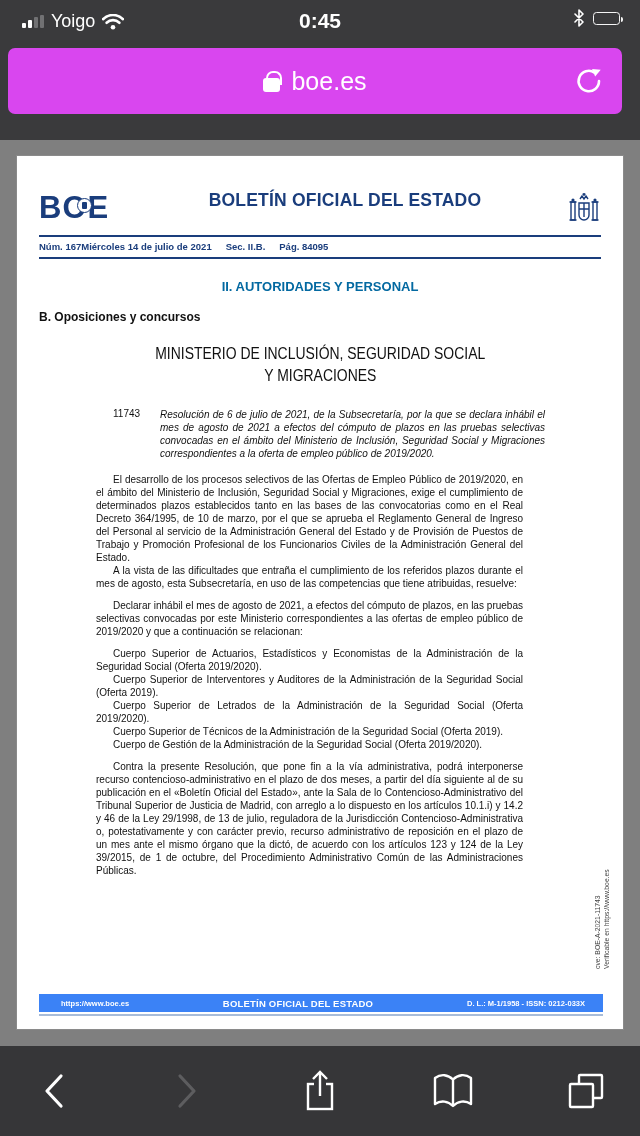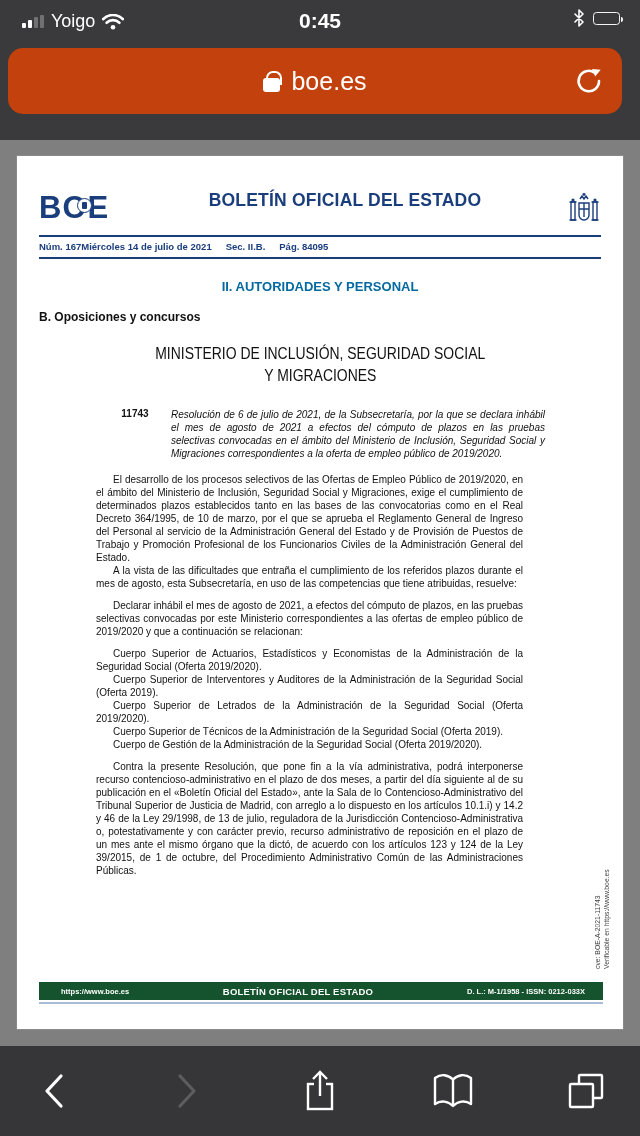--- a/index.html
+++ b/index.html
@@ -13,21 +13,21 @@
   .signal { display:flex; align-items:flex-end; gap:2px; height:13px; }
   .signal i { display:block; width:4px; border-radius:1px; background:#fff; }
   .signal i:nth-child(1){height:5px;} .signal i:nth-child(2){height:8px;}
   .signal i:nth-child(3){height:11px;background:#717173;} .signal i:nth-child(4){height:13px;background:#717173;}
   .carrier { color:#fff; font-size:18px; }
   .sb-time { position:absolute; left:0; right:0; top:9px; text-align:center; color:#fff; font-size:21px; font-weight:600; }
   .sb-right { position:absolute; right:20px; top:9px; display:flex; align-items:center; gap:8px; }
   .battery { position:relative; width:27px; height:13px; border:1px solid rgba(255,255,255,.95); border-radius:3.5px; padding:1.5px; }
   .battery .fill { height:100%; width:86%; background:#fff; border-radius:1.5px; }
   .battery .tip { position:absolute; right:-4px; top:4px; width:2.5px; height:5px; background:rgba(255,255,255,.95); border-radius:0 2px 2px 0; }
-  .addr-pill { position:absolute; left:8px; right:18px; top:48px; height:66px; background:#c2410c; border-radius:15px; display:flex; align-items:center; justify-content:center; }
+  .addr-pill { position:absolute; left:8px; right:18px; top:48px; height:66px; background:#d946ef; border-radius:7px; display:flex; align-items:center; justify-content:center; }
   .addr-center { display:flex; align-items:center; gap:11px; }
   .lock { position:relative; width:17px; height:14px; background:#fff; border-radius:3px; margin-top:7px; }
   .lock::before { content:""; position:absolute; left:2.5px; top:-7px; width:12px; height:12px; border:2.5px solid #fff; border-bottom:none; border-radius:7px 7px 0 0; }
   .addr-url { color:#fff; font-size:25px; }
   .reload-btn { position:absolute; right:14px; top:14px; width:38px; height:38px; display:flex; align-items:center; justify-content:center; }
 
   
   .page { position:absolute; left:16px; top:155px; width:608px; height:875px; background:#fff; border:1px solid #8a8a8a; }
   .page-inner { position:relative; width:100%; height:100%; padding:34px 22px 0; }
   .masthead { display:flex; align-items:flex-start; }
@@ -38,28 +38,28 @@
   .arms { width:40px; display:flex; justify-content:flex-end; }
   .rule { height:2px; background:#1a3d7c; }
   .rule-top { margin-top:7px; }
   .num-row { display:flex; justify-content:flex-start; align-items:center; padding:4px 0 5px; font-size:9.5px; font-weight:bold; color:#1a3d7c; }
   .num-right span { margin-left:14px; }
   .sec-title { margin-top:20px; text-align:center; font-size:13px; font-weight:bold; color:#0369a1; }
   .subsec-title { margin-top:16px; font-size:12px; font-weight:bold; color:#111; }
   .ministry { margin-top:19px; text-align:center; font-size:17px; color:#111; line-height:22px; }
   .ministry .cond { display:inline-block; transform:scaleX(.82); transform-origin:center; white-space:nowrap; }
   .item-row { display:flex; margin:21px 56px 0 74px; }
-  .item-num { width:44px; flex:none; font-size:10px; font-weight:bold; color:#111;text-align:center; }
-  .item-sum { flex:1; margin-left:14px; font-size:10px; font-style:italic; line-height:13px; text-align:justify; color:#111; }
+  .item-num { width:44px; flex:none; font-size:10px; font-weight:normal; color:#111; }
+  .item-sum { flex:1; margin-left:3px; font-size:10px; font-style:italic; line-height:13px; text-align:justify; color:#111; }
   .bodytext { margin:13px 78px 0 57px; font-size:10px; line-height:13px; color:#111; }
   .bodytext p { text-align:justify; text-indent:17px; }
   .bodytext p.gap { margin-top:9px; }
   .cve-block { position:absolute; left:512px; top:728px; width:150px; height:20px; transform:rotate(-90deg); font-size:6.8px; line-height:8.6px; color:#444; white-space:nowrap; }
   .doc-footer { position:absolute; left:22px; top:826px; width:564px; }
-  .footer-bar { height:18px; background:#14532d; display:flex; align-items:center; justify-content:space-between; padding:0 18px 0 22px; color:#fff; }
+  .footer-bar { height:18px; background:#3b82f6; display:flex; align-items:center; justify-content:space-between; padding:0 18px 0 22px; color:#fff;margin-top:12px; }
   .fb-url { font-size:7.5px; font-weight:bold; }
   .fb-title { font-size:9.5px; font-weight:bold; letter-spacing:.2px; }
   .fb-legal { font-size:7.5px; font-weight:bold; }
   .footer-rule { height:2px; background:#a8bcd8; margin-top:2px; }
 
   
   .bottom-toolbar { position:absolute; left:0; top:1046px; width:640px; height:90px; background:#363638; display:flex; align-items:center; justify-content:space-between; padding:0 26px; }
   .tb-btn { width:56px; height:60px; display:flex; align-items:center; justify-content:center; }
 </style>
 </head>

